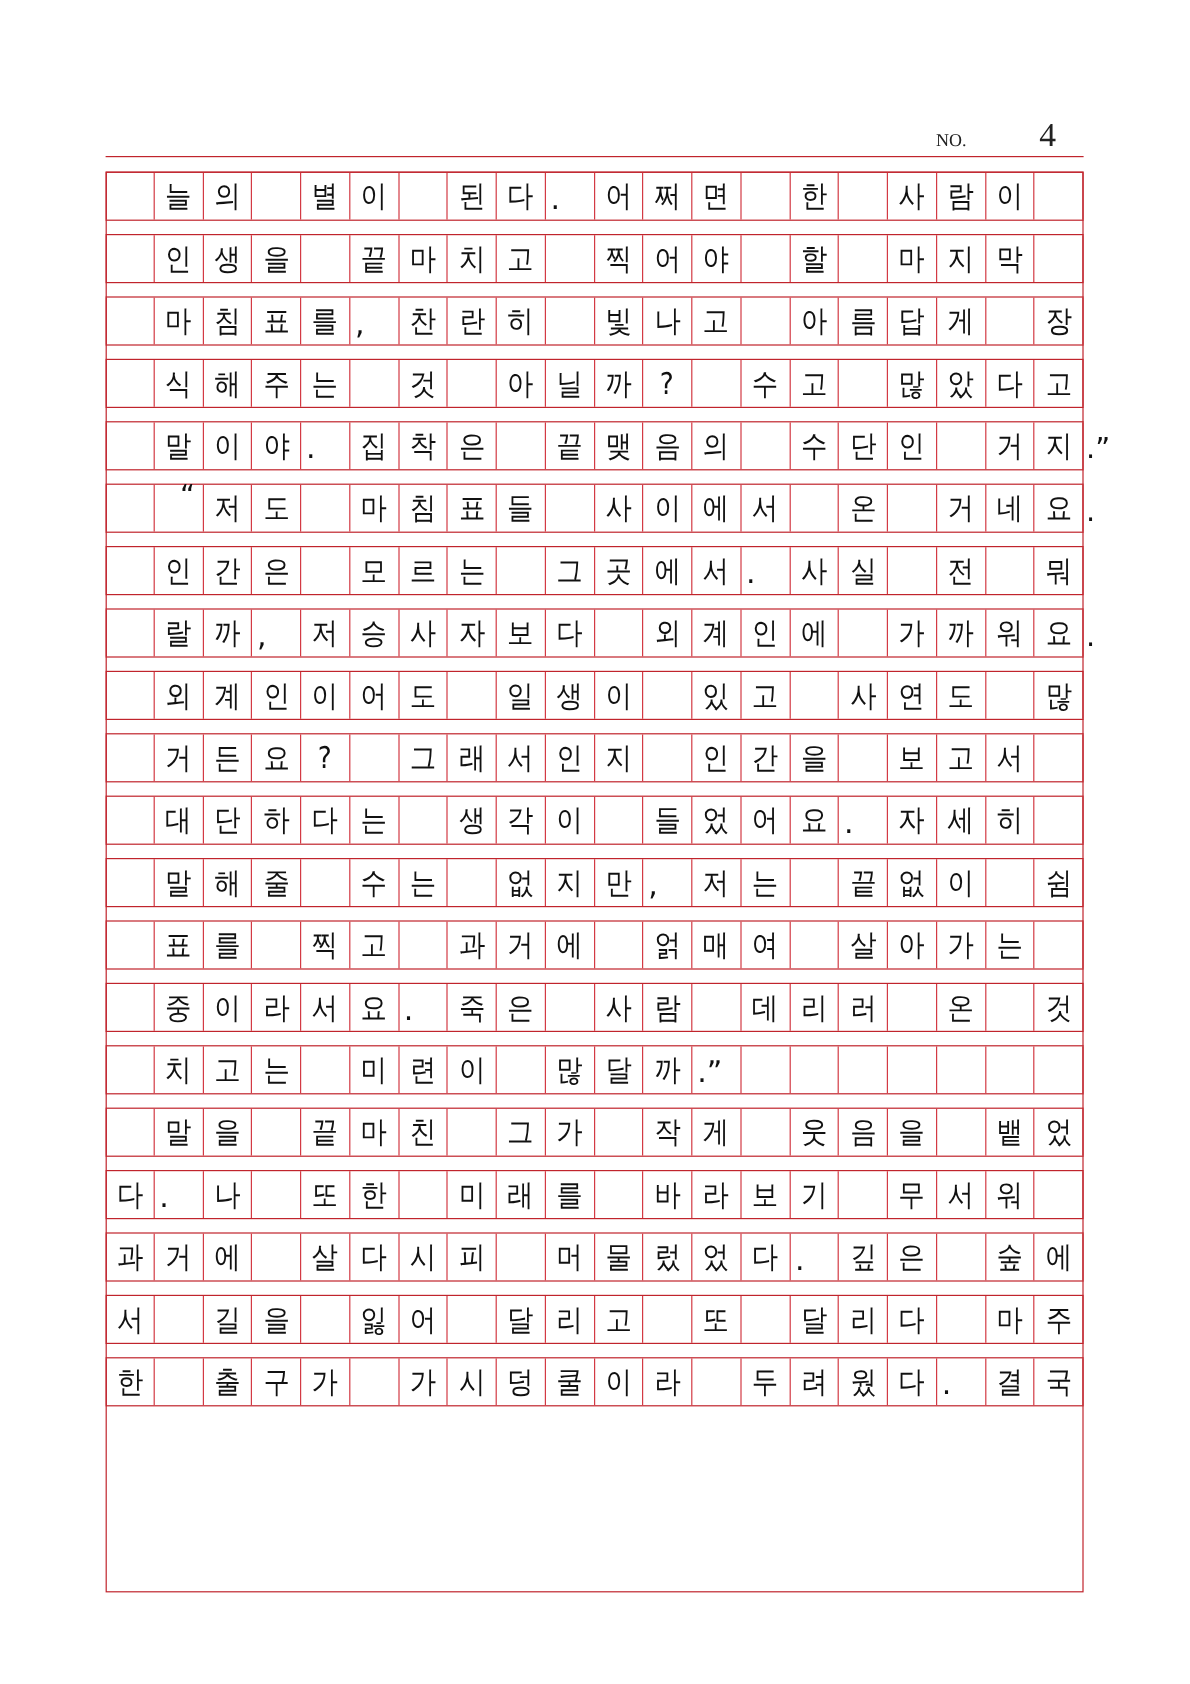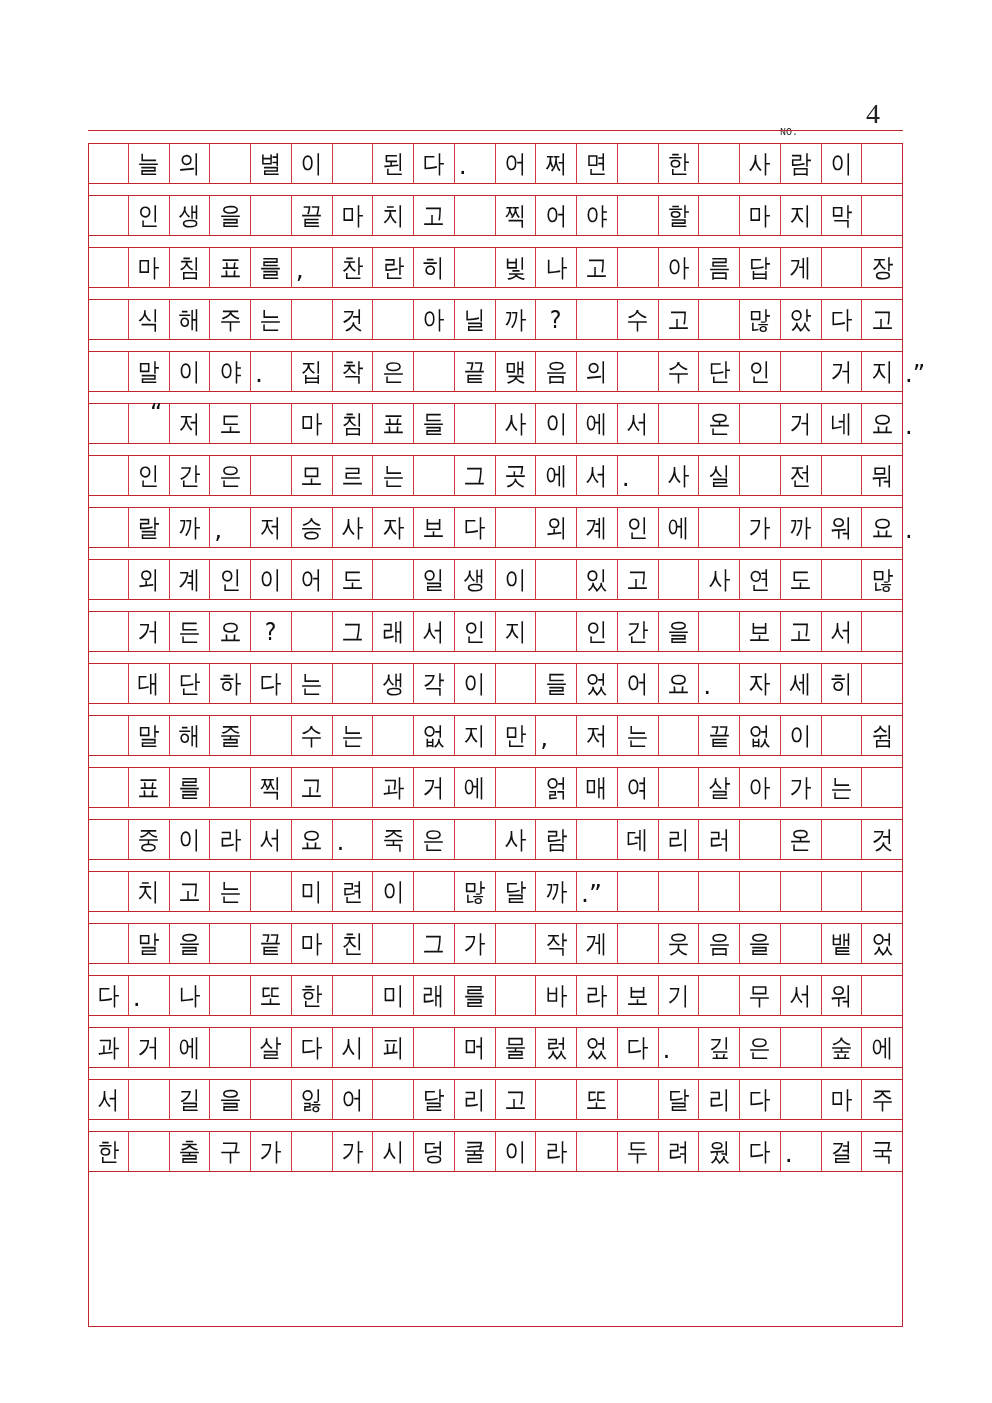--- a/index.html
+++ b/index.html
@@ -1,20 +1,20 @@
 <!DOCTYPE html>
 <html><head>
 <meta charset="utf-8">
 <style>
   html, body { margin: 0; padding: 0; background: #ffffff; }
   body { width: 992px; height: 1403px; position: relative; overflow: hidden; }
   .page-no-label {
-    position: absolute; left: 780px; top: 127px;
-    font-family: Liberation Mono, monospace;
-    font-size: 10px; color: #222;
+    position: absolute; left: 780px; top: 110px;
+    font-family: Liberation Serif, serif;
+    font-size: 15px; color: #222;
   }
   .page-no-value {
     position: absolute; left: 866px; top: 98px;
     font-family: "Liberation Serif", "DejaVu Serif", serif;
     font-size: 28px; color: #222;
   }
   .header-rule {
     position: absolute; left: 88px; top: 130px; width: 815px; height: 0;
     border-top: 1.5px solid #c0242c;
   }

